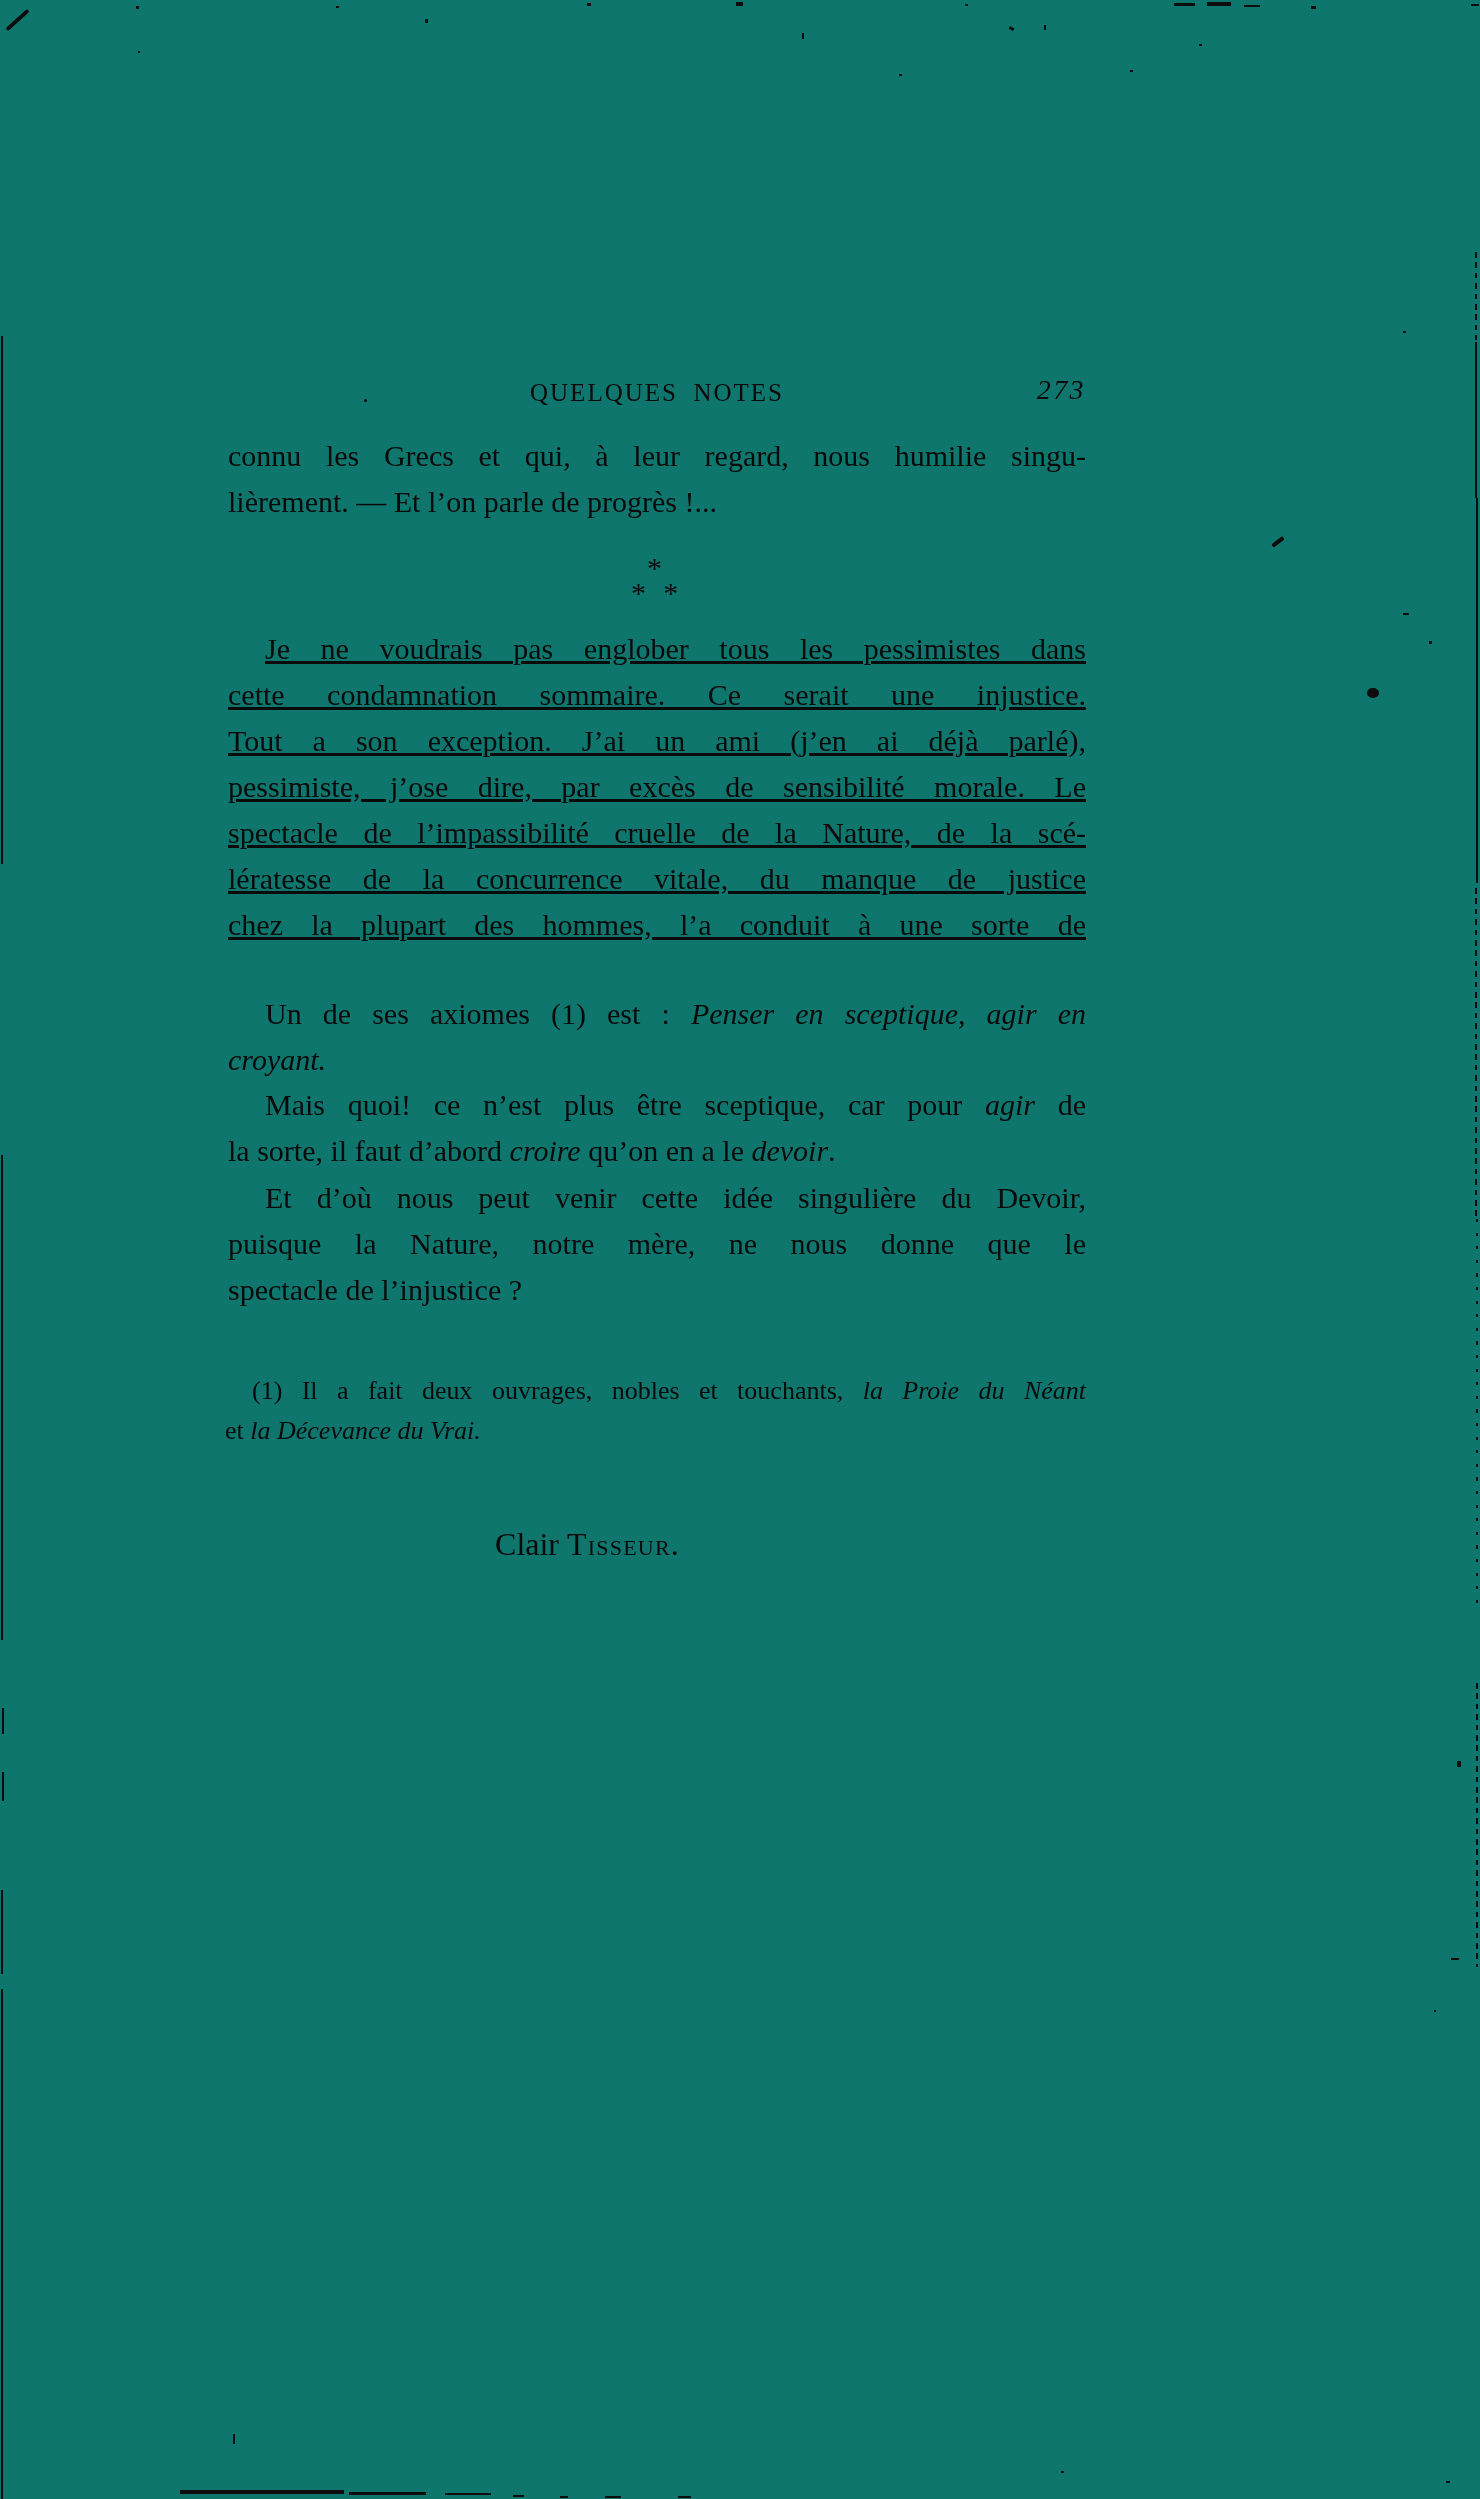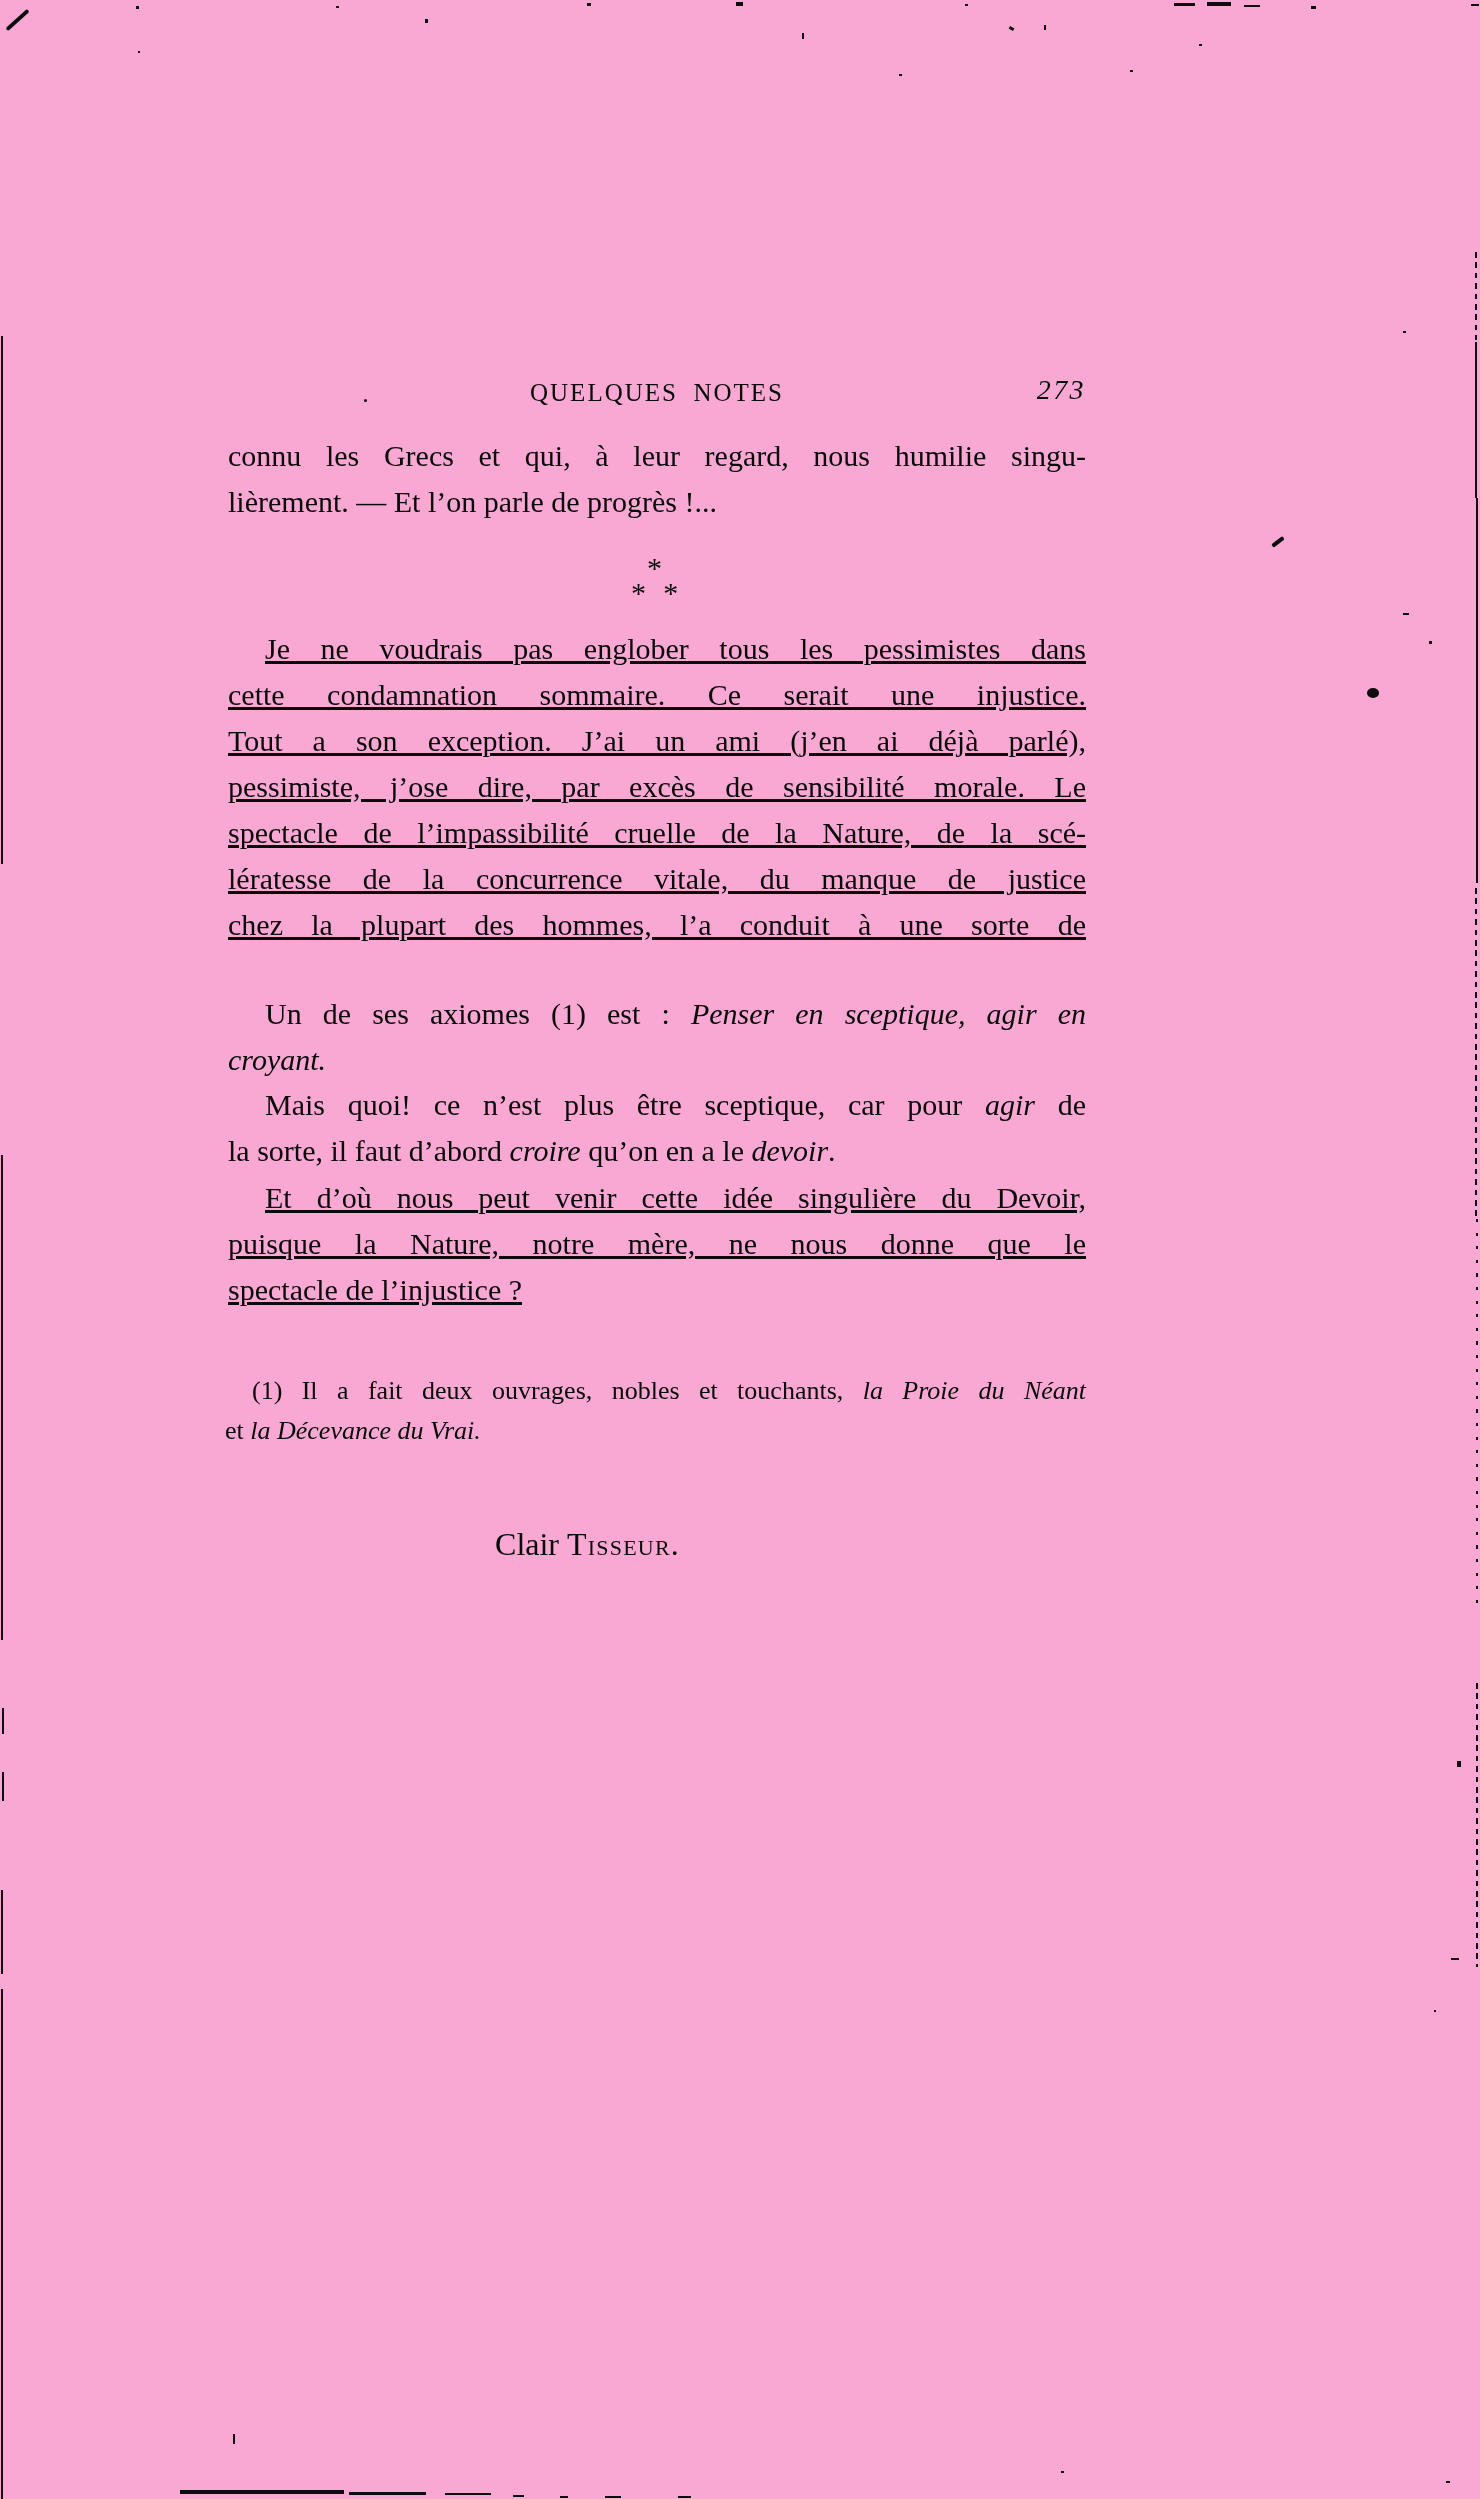--- a/index.html
+++ b/index.html
@@ -3,40 +3,40 @@
 <meta charset="utf-8">
 <style>
   html,body{margin:0;padding:0;}
   body{
     width:1481px;height:2500px;
     background:#ffffff;
     font-family:"Liberation Serif", serif;
     color:#0a0a0a;
     position:relative;
   }
-  .sheet{position:absolute;inset:0;overflow:hidden;background:#f9a8d4;}
+  .sheet{position:absolute;inset:0;overflow:hidden;background:#0f766e;}
 
   
   .running-title{
     position:absolute;left:228px;width:858px;top:377px;
     text-align:center;font-size:25px;letter-spacing:2px;word-spacing:7.2px;
     line-height:32px;
   }
   .page-number{
     position:absolute;left:228px;width:858px;top:371px;
     text-align:right;font-size:28px;line-height:38px;letter-spacing:2.4px;font-style:italic;
   }
 
   
   .text-block{position:absolute;left:228px;width:858px;}
   .b-cont{top:433px;}
   .b-pess{top:626px;text-decoration:underline;}
   .b-axio{top:991px;}
   .b-mais{top:1082px;}
-  .b-dev {top:1175px;text-decoration:underline;}
+  .b-dev {top:1175px;}
   .line{font-size:30px;line-height:46px;}
   .line.j{text-align:justify;text-align-last:justify;}
   .line.ind{text-indent:37px;}
   .it{font-style:italic;}
   .sc{font-variant:small-caps;letter-spacing:1.2px;}
 
   .separator{
     position:absolute;left:228px;width:858px;top:555px;
     text-align:center;font-size:30px;line-height:25px;letter-spacing:4.8px;
   }

